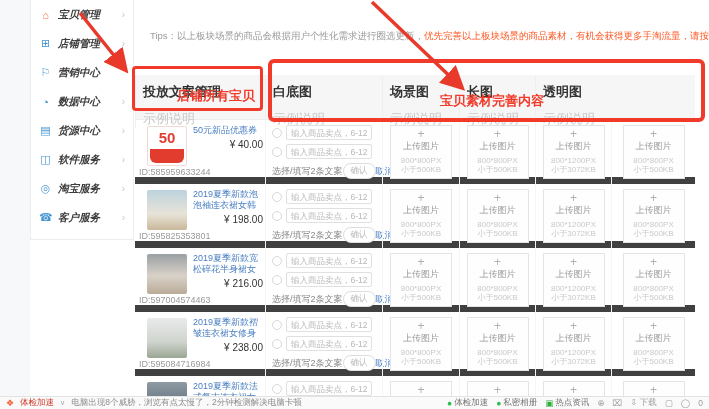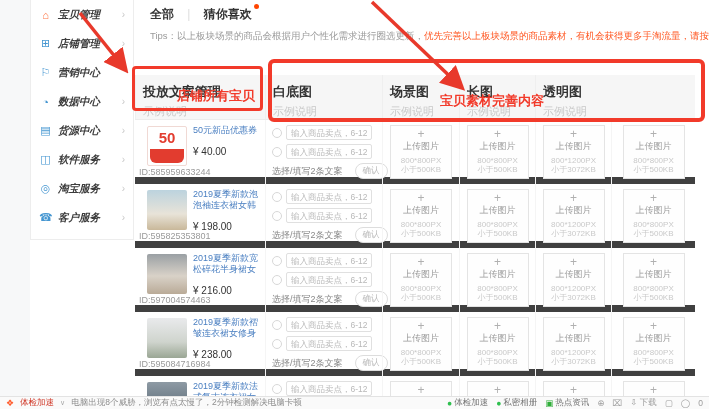--- a/index.html
+++ b/index.html
@@ -30,47 +30,47 @@
           align-items:center; padding:0 6px; gap:6px; cursor:pointer; }
   .sort .caret { margin-left:auto; color:#aaa; font-size:9px; }
 
   
   .tbl { position:absolute; left:135px; top:75px; width:560px; }
   .grid { display:grid; grid-template-columns:130px 117px 77px 76px 76px 84px; }
   .thead { background:#f6f6f6; height:45px; border-bottom:1px solid #ececec; }
   .th { padding:8px 0 0 7px; border-left:1px solid #efefef; }
   .th.product { border-left:none; padding:15px 0 0 14px; font-size:12px; font-weight:bold; color:#333; }
   .th .h1 { font-size:13px; font-weight:bold; color:#333; }
-  .th .h2 { font-size:11px; color:#c8c8c8; margin-top:3px; cursor:pointer; }
+  .th .h2 { font-size:13px; color:#c8c8c8; margin-top:9px; cursor:pointer; }
   .count { font-size:9px; color:#888; font-weight:normal; }
   .trow { height:64px; border-bottom:7px solid #404040; }
   .cell { position:relative; border-left:1px solid #f5f5f5; height:64px; }
   .cell.product { border-left:none; }
 
   .thumb { position:absolute; left:12px; top:6px; width:40px; height:40px; border-radius:2px; overflow:hidden; }
   .photo1 { background:linear-gradient(180deg,#bcd3de 0%,#e8e3d8 60%,#c9b89a 100%); }
   .photo2 { background:linear-gradient(180deg,#9aa0a4 0%,#d9d2c8 55%,#b9aa97 100%); }
   .photo3 { background:linear-gradient(180deg,#e9eaec 0%,#cfd4cd 60%,#9aa694 100%); }
   .photo4 { background:linear-gradient(180deg,#8e9aa4 0%,#5d6d79 70%,#3e4c57 100%); }
   .coupon { position:absolute; left:12px; top:6px; width:40px; height:40px; border:1px solid #f0d9d4;
             background:#fff; border-radius:2px; text-align:center; }
   .coupon .n { display:block; font-size:15px; font-weight:bold; color:#e23c2f; line-height:22px; }
   .coupon .band { display:block; height:14px; background:#e23c2f; border-radius:0 0 6px 6px; margin:0 2px; }
   .pinfo { position:absolute; left:58px; top:5px; width:70px; }
   .ptitle { font-size:9px; line-height:11px; color:#4a7fc1; max-height:22px; overflow:hidden; cursor:pointer; }
-  .pprice { font-size:10px; color:#333; margin-top:10px; }
+  .pprice { font-size:10px; color:#333; margin-top:3px;text-align:right; }
   .pid { position:absolute; left:4px; top:47px; font-size:9px; color:#9a9a9a;text-align:center; }
 
   .copy { padding:5px 4px 0 6px; }
   .inrow { display:flex; align-items:center; gap:4px; margin-bottom:4px; }
   .ckb { width:10px; height:10px; border:1px solid #d8d8d8; border-radius:50%; background:#fff; flex:none; cursor:pointer; }
   .inrow input { width:86px; height:15px; border:1px solid #e0e0e0; border-radius:2px; font-size:8.5px;
                  color:#666; padding:0 4px; font-family:inherit; }
   .inrow input::placeholder { color:#b9b9b9; }
-  .actions { display:flex; align-items:center; gap:12px; font-size:9px; color:#888; white-space:nowrap; }
+  .actions { display:flex; align-items:center; gap:0; font-size:9px; color:#888; white-space:nowrap; }
   .btn-confirm { border:1px solid #ddd; border-radius:9px; padding:1px 7px; color:#bbb; font-size:8.5px;
                  background:#fff; cursor:pointer; font-family:inherit; }
   .btn-cancel { color:#4a7fc1; cursor:pointer; }
 
   .upbox { width:62px; height:54px; margin:5px auto 0; border:1px solid #e4e4e4; background:#fefefe;
            text-align:center; cursor:pointer; padding-top:2px; }
   .upbox .plus { font-size:12px; color:#b0b0b0; line-height:13px; }
   .upbox .ulab { font-size:9px; color:#9a9a9a; line-height:11px; }
   .upbox .usz  { font-size:8px; color:#c9c9c9; line-height:9px; margin-top:4px; }
 
@@ -140,25 +140,20 @@
           <span class="chev">›</span>
         </div>
         <div class="side-item">
           <span class="icon">☎</span>
           <span class="lbl">客户服务</span>
           <span class="chev">›</span>
         </div>
       </div>
   </aside>
 
-  <div class="tabs">
-    <span class="tab">全部</span>
-    <span class="sep">|</span>
-    <span class="tab">猜你喜欢</span><span class="tab-dot"></span>
-  </div>
 
   <div class="tips">
     <span>Tips：以上板块场景的商品会根据用户个性化需求进行圈选更新，</span><span class="hl">优先完善以上板块场景的商品素材，有机会获得更多手淘流量，请按规范上传素材 </span>
   </div>
 
 
   <div class="tbl">
     <div class="grid thead">
       <div class="th">
         <div class="h1">投放文案管理</div>

